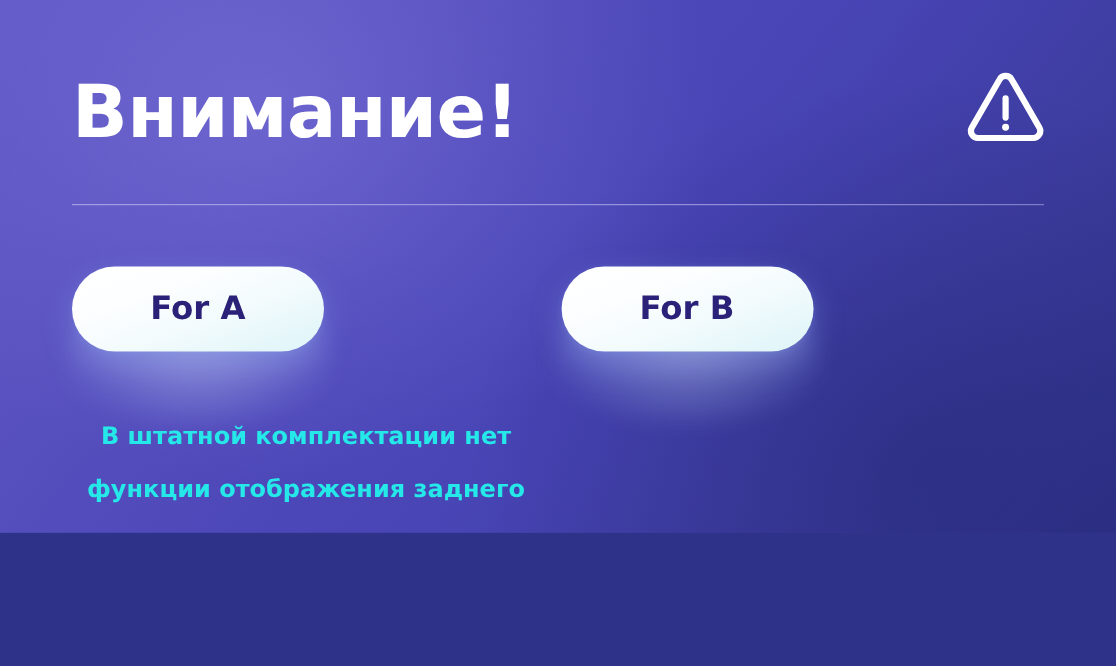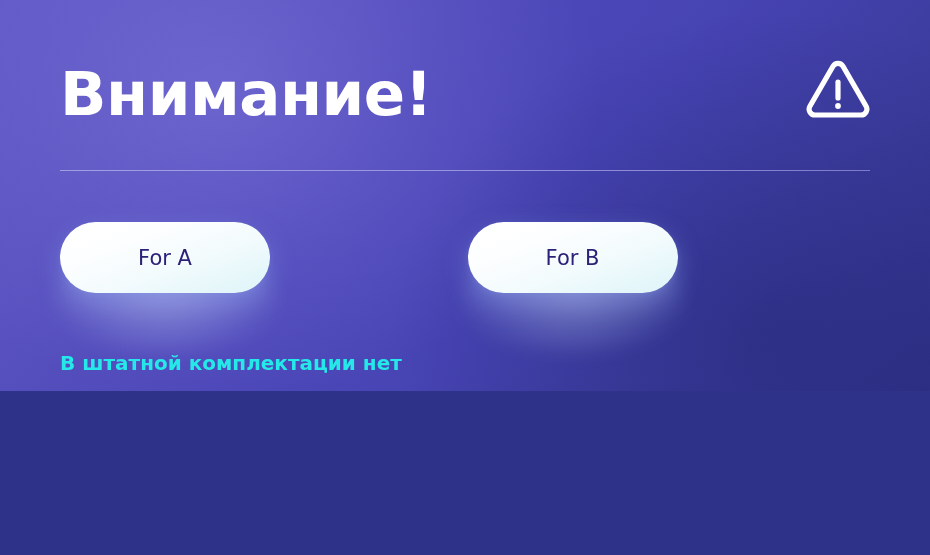--- a/index.html
+++ b/index.html
@@ -10,29 +10,30 @@
   body {
     width: 930px;
     height: 555px;
     overflow: hidden;
     font-family: "DejaVu Sans", sans-serif;
   }
 
   #slide {
     position: relative;
     width: 930px;
-    height: 391px;
+    height: 444px;
     overflow: hidden;
     background: linear-gradient(128deg,
         #5F57C6 0%,
         #5A53C0 16%,
         #4F49BA 38%,
         #4744B4 58%,
         #3C3C9E 80%,
         #2F3289 100%);
+    text-align: center;
   }
 
   
   #bg-glow-tl {
     position: absolute;
     left: -160px;
     top: -220px;
     width: 760px;
     height: 620px;
     border-radius: 50%;
@@ -149,22 +150,22 @@
         #E6F7FA 82%,
         #DFF4F9 100%);
     box-shadow: 0 10px 26px rgba(140,160,235,0.42),
                 0 2px 6px rgba(120,140,220,0.25);
     display: flex;
     align-items: center;
     justify-content: center;
   }
   .pill-label {
     font-family: "DejaVu Sans", sans-serif;
-    font-size: 21px;
-    font-weight: 400;
+    font-size: 27px;
+    font-weight: 700;
     letter-spacing: 0px;
     color: #2B2178;
     white-space: nowrap;
   }
 
   .body-text {
     margin: 0;
     padding-top: 48px;
     width: 390px;
     font-family: "DejaVu Sans", sans-serif;

